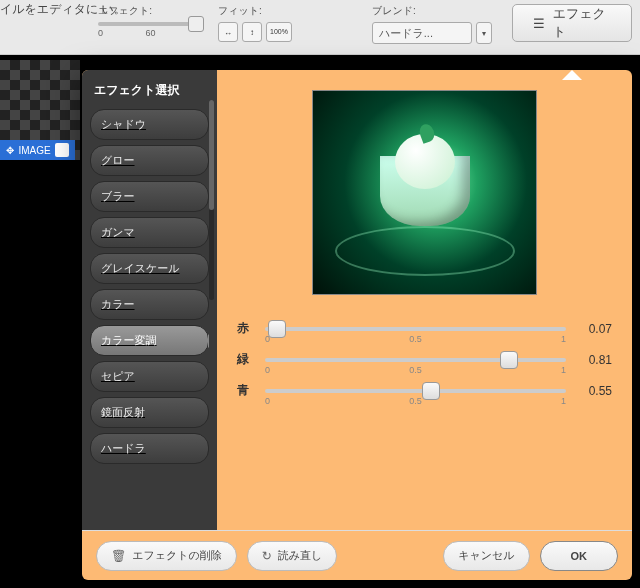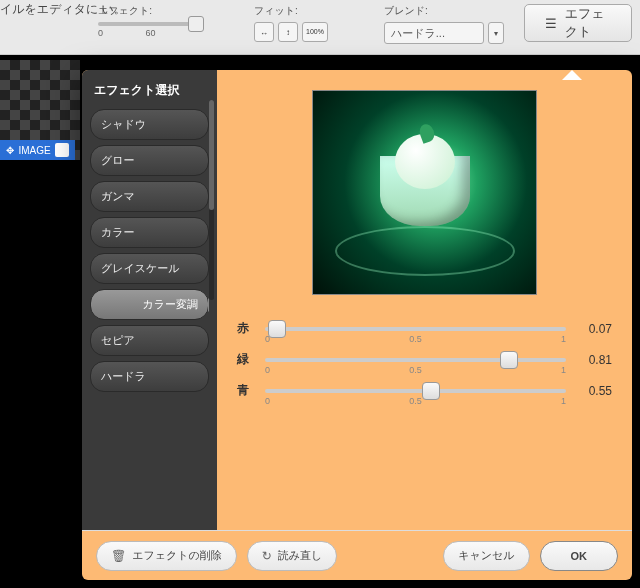--- a/index.html
+++ b/index.html
@@ -1,20 +1,20 @@
 <!DOCTYPE html>
 <html><head>
 <meta charset="utf-8">
 <style>
   * { box-sizing: border-box; margin: 0; padding: 0; font-family: "Hiragino Kaku Gothic Pro", "Meiryo", sans-serif; }
   body { width: 640px; height: 588px; background: #202020; overflow: hidden; position: relative; }
 
   
   .toolbar { background: #e9e9e9; height: 55px; display: flex; align-items: flex-start; padding: 4px 8px 0 8px; gap: 20px; border-bottom: 1px solid #ccc; }
-  .toolbar .group { display: flex; flex-direction: column; font-size: 10px; color: #555; margin-left: 36px; }
+  .toolbar .group { display: flex; flex-direction: column; font-size: 10px; color: #555; }
   .toolbar .group .lbl { margin-bottom: 4px; }
   .slider-zoom { display: flex; align-items: center; gap: 6px; }
   .slider-zoom .track { width: 100px; height: 4px; background: #bbb; border-radius: 2px; position: relative; }
   .slider-zoom .thumb { position: absolute; right: -6px; top: -6px; width: 16px; height: 16px; background: #eee; border: 1px solid #999; border-radius: 3px; }
   .slider-zoom .ticks { display: flex; justify-content: space-between; width: 100px; font-size: 9px; color: #666; margin-top: 2px; }
   .fit-btns { display: flex; gap: 4px; }
   .fit-btn { width: 20px; height: 20px; background: #f5f5f5; border: 1px solid #aaa; border-radius: 3px; display: flex; align-items: center; justify-content: center; font-size: 8px; color: #333; }
   .blend-sel { display: flex; gap: 4px; align-items: center; }
   .blend-val { width: 100px; height: 22px; background: #f5f5f5; border: 1px solid #aaa; border-radius: 3px; font-size: 11px; display: flex; align-items: center; padding: 0 6px; }
   .blend-dd { width: 16px; height: 22px; background: #f5f5f5; border: 1px solid #aaa; border-radius: 3px; display:flex;align-items:center;justify-content:center;font-size:8px;color:#555;}
@@ -29,23 +29,23 @@
   .image-chip { position:absolute; top:140px; left:0; background:#2a6fd6; color:#fff; font-size:10px; padding:3px 6px; display:flex; align-items:center; gap:4px;}
   .image-chip .edit { width:14px;height:14px;background:#fff;border-radius:2px;display:inline-block;}
 
   
   .dialog { position: absolute; top: 70px; left: 82px; width: 550px; height: 510px; background: #fdba74; border-radius: 6px; box-shadow: 0 6px 30px rgba(0,0,0,.5); display:flex; flex-direction:column;}
   .dialog::before { content:""; position:absolute; top:-10px; right:50px; border:10px solid transparent; border-bottom-color:#fff;}
   .dialog-body { flex:1; display:flex; overflow:hidden;}
 
   .sidebar { width: 135px; background: #3a3a3a; border-top-left-radius:6px; padding: 12px 8px; position:relative;}
   .sidebar-title { color:#fff; font-size:12px; font-weight:bold; margin-bottom:10px; padding-left:4px;}
-  .sidebar-list { display:flex; flex-direction:column; gap:5px; max-height:420px; overflow:hidden;}
+  .sidebar-list { display:flex; flex-direction:column; gap:5px; max-height:420px; overflow:hidden;text-decoration:underline;}
   .sidebar-item { background: linear-gradient(#555,#3d3d3d); color:#eee; font-size:11px; padding:7px 10px; border-radius:14px; border:1px solid #2a2a2a; cursor:pointer; position:relative;}
-  .sidebar-item.sel { background: linear-gradient(#999,#777); color:#fff;text-align:right;}
+  .sidebar-item.sel { background: linear-gradient(#999,#777); color:#fff;}
   .sidebar-item.sel::after { content:""; position:absolute; right:-14px; top:50%; transform:translateY(-50%); border:7px solid transparent; border-left-color:#888;}
   .sidebar-scroll { position:absolute; right:3px; top:30px; width:5px; height:200px; background:#2a2a2a; border-radius:3px;}
   .sidebar-scroll .sthumb { width:5px; height:110px; background:#666; border-radius:3px;}
 
   .main { flex:1; padding: 20px 20px 10px 20px; display:flex; flex-direction:column; align-items:center;}
   .preview { width:225px; height:205px; background: radial-gradient(circle at 55% 45%, #7fffb0 0%, #1fa060 25%, #004028 55%, #001008 100%); border:1px solid #888; position:relative; overflow:hidden;}
   .preview .glass { position:absolute; left:50%; top:42%; transform:translate(-50%,-50%); width:90px; height:100px;}
   .preview .bowl { position:absolute; bottom:0; width:90px; height:70px; background: linear-gradient(#cfe, #9fd8b0); border-radius: 0 0 40px 40px / 0 0 30px 30px; box-shadow: inset -8px -4px 12px rgba(0,0,0,.3);}
   .preview .scoop { position:absolute; top:8px; left:15px; width:60px; height:55px; background: radial-gradient(circle at 35% 30%, #fff, #c8f0d0); border-radius:50%;}
   .preview .leaf { position:absolute; top:-2px; left:40px; width:14px; height:18px; background:#2fa060; border-radius:50% 50% 50% 0; transform:rotate(-20deg);}
@@ -88,21 +88,21 @@
     </div>
   </div>
   <div class="group">
     <span class="lbl">フィット:</span>
     <div class="fit-btns">
       <div class="fit-btn">↔</div>
       <div class="fit-btn">↕</div>
       <div class="fit-btn" style="width:26px;font-size:7px;line-height:8px;text-align:center">100%</div>
     </div>
   </div>
-  <div class="group" style="">
+  <div class="group" style="margin-left:60px">
     <span class="lbl">ブレンド:</span>
     <div class="blend-sel">
       <div class="blend-val">ハードラ...</div>
       <div class="blend-dd">▾</div>
     </div>
   </div>
   <div class="effect-btn">
     <span>☰</span>
     <span>エフェクト</span>
   </div>
@@ -116,25 +116,27 @@
   <span class="edit"></span>
 </div>
 
 <div class="dialog">
   <div class="dialog-body">
     <div class="sidebar">
       <div class="sidebar-title">エフェクト選択</div>
       <div class="sidebar-list" id="sidebar-list">
           <div class="sidebar-item">シャドウ</div>
           <div class="sidebar-item">グロー</div>
+          <div class="sidebar-item">ブラー</div>
           <div class="sidebar-item">ガンマ</div>
+          <div class="sidebar-item">グレイスケール</div>
           <div class="sidebar-item">カラー</div>
-          <div class="sidebar-item">グレイスケール</div>
           <div class="sidebar-item sel">カラー変調</div>
           <div class="sidebar-item">セピア</div>
+          <div class="sidebar-item">鏡面反射</div>
           <div class="sidebar-item">ハードラ</div>
         </div>
       <div class="sidebar-scroll">
           <div class="sthumb"></div>
         </div>
     </div>
     <div class="main">
       <div class="preview">
         <div class="plate"></div>
         <div class="glass">

